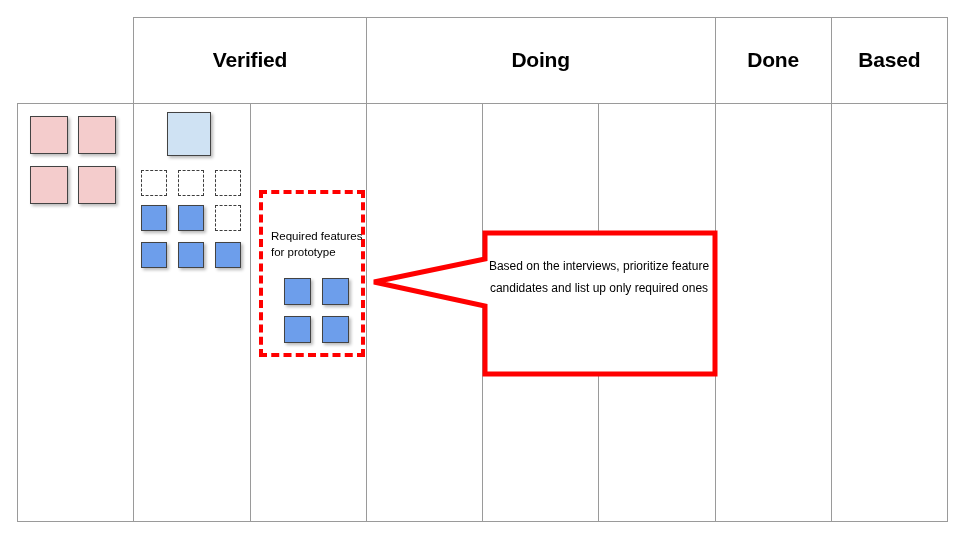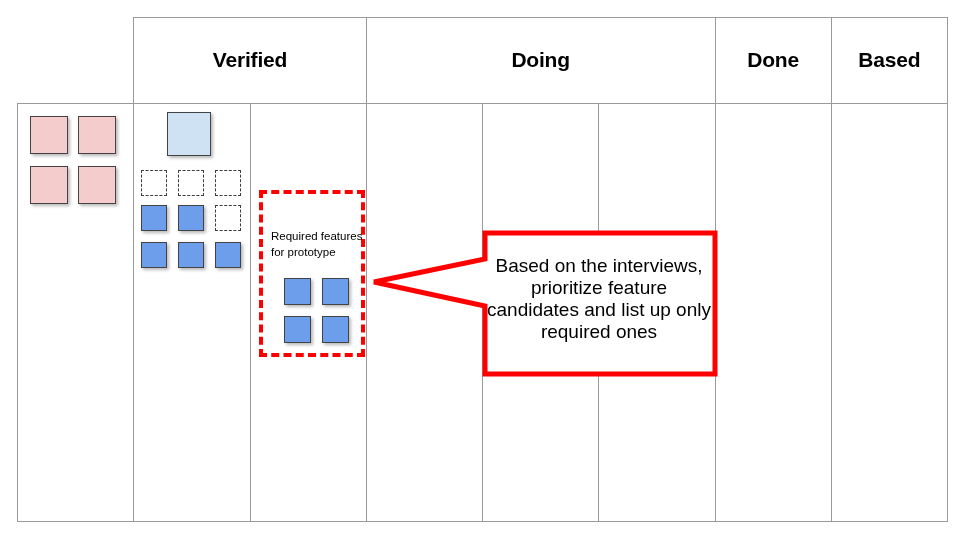--- a/index.html
+++ b/index.html
@@ -112,21 +112,21 @@
     width: 360px;
     height: 160px;
     overflow: visible;
   }
   #callout-text {
     position: absolute;
     left: 470px;
     top: 238px;
     width: 224px;
     text-align: center;
-    font-size: 19px;
+    font-size: 12px;
     line-height: 22px;
     color: #000000;
   }
 </style>
 </head>
 <body>
 
 <div id="board">
 
   <table class="kanban">

